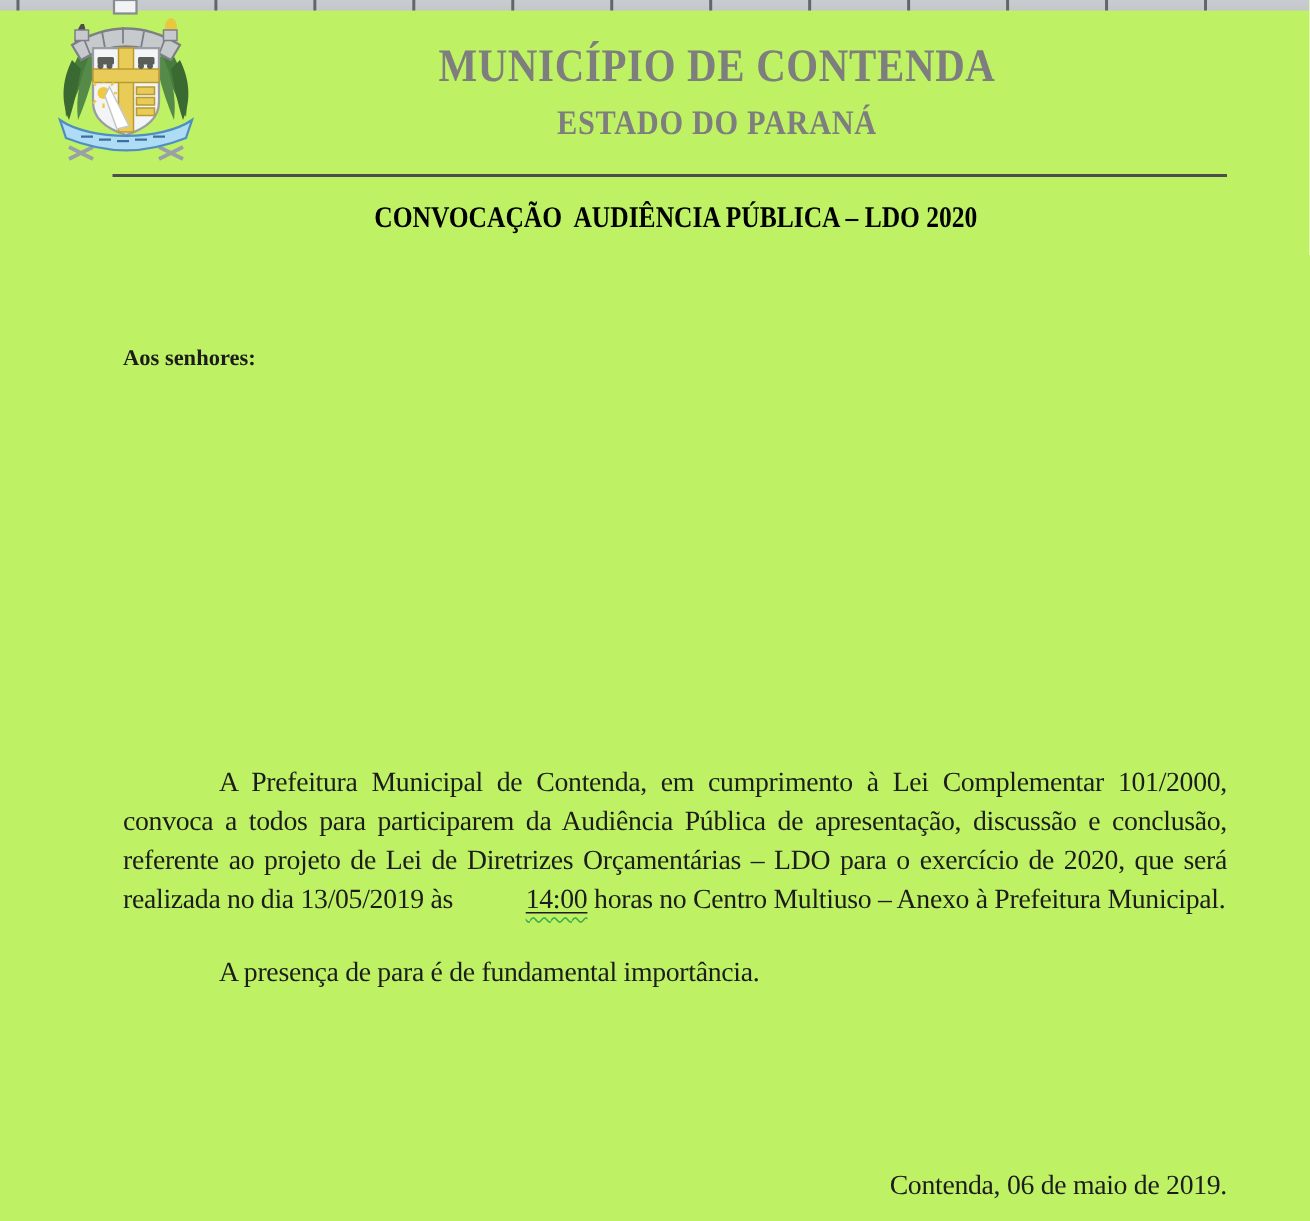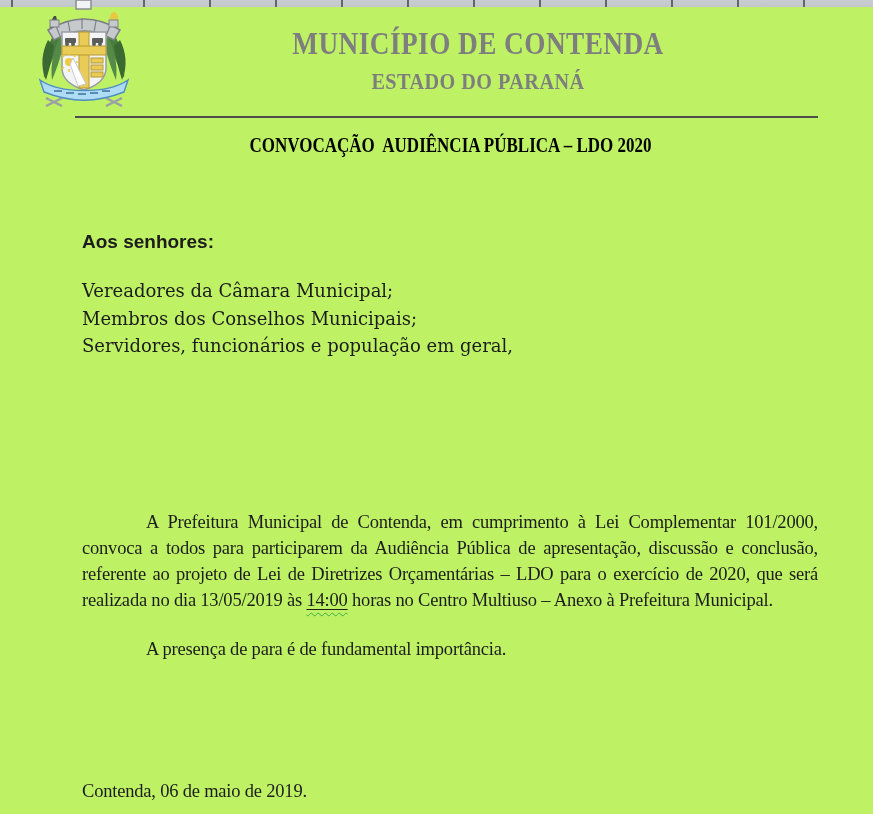--- a/index.html
+++ b/index.html
@@ -48,49 +48,50 @@
   .doc-title {
     position:absolute; left:82px; top:134px; width:736px; text-align:center;
   }
   .doc-title > span {
     display:inline-block; font-weight:bold; font-size:20px; color:#000;
     white-space:pre; transform:scaleX(0.85); transform-origin:center;
   }
 
   .salutation {
     position:absolute; left:82px; top:231px;
-    font-family:Liberation Sans, sans-serif; font-weight:bold; font-size:19px;
+    font-family:Liberation Serif, serif; font-weight:bold; font-size:15px;
   }
 
   .addressees {
     position:absolute; left:82px; top:277px;
     font-family:"DejaVu Serif", serif; font-size:18px; line-height:27.5px;
   }
 
   .para {
     position:absolute; left:82px; top:509px; width:736px;
     font-size:18.5px; line-height:26px; letter-spacing:-0.2px;
     text-align:justify; text-indent:64px;
   }
   .time-underline {
     text-decoration:underline; text-decoration-thickness:1px; text-underline-offset:3px;
   }
   .time-wavy {
     text-decoration:underline wavy #3fae49; text-decoration-thickness:1px;
     text-underline-offset:6px;
+    margin-left:44px;
   }
 
   .closing {
     position:absolute; left:82px; top:639px; width:736px;
     font-size:18.5px; letter-spacing:-0.2px; text-indent:64px;
   }
 
   .dateline {
     position:absolute; left:82px; top:781px; width:736px;
-    font-size:18.5px; text-align:left; letter-spacing:-0.2px;
+    font-size:18.5px; text-align:right; letter-spacing:-0.2px;
   }
 </style>
 </head>
 <body>
 
 <div class="page">
 
   <div class="ruler"></div>
 
   <div class="logo">
@@ -157,25 +158,20 @@
   </div>
 
   <div class="divider"></div>
 
   <div class="doc-title">
     <span>CONVOCAÇÃO  AUDIÊNCIA PÚBLICA – LDO 2020</span>
   </div>
 
   <div class="salutation">Aos senhores:</div>
 
-  <div class="addressees">
-    <div>Vereadores da Câmara Municipal;</div>
-    <div>Membros dos Conselhos Municipais;</div>
-    <div>Servidores, funcionários e população em geral,</div>
-  </div>
 
   <div class="para"><span>A Prefeitura Municipal de Contenda, em cumprimento à Lei Complementar 101/2000, convoca a todos para participarem da Audiência Pública de apresentação, discussão e conclusão, referente ao projeto de Lei de Diretrizes Orçamentárias – LDO para o exercício de 2020, que será realizada no dia 13/05/2019 às </span><span class="time-underline"><span class="time-wavy">14:00</span></span><span> horas no Centro Multiuso – Anexo à Prefeitura Municipal.</span></div>
 
   <div class="closing">A presença de para é de fundamental importância.</div>
 
   <div class="dateline">Contenda, 06 de maio de 2019.</div>
 
 </div>
 
 </body></html>

